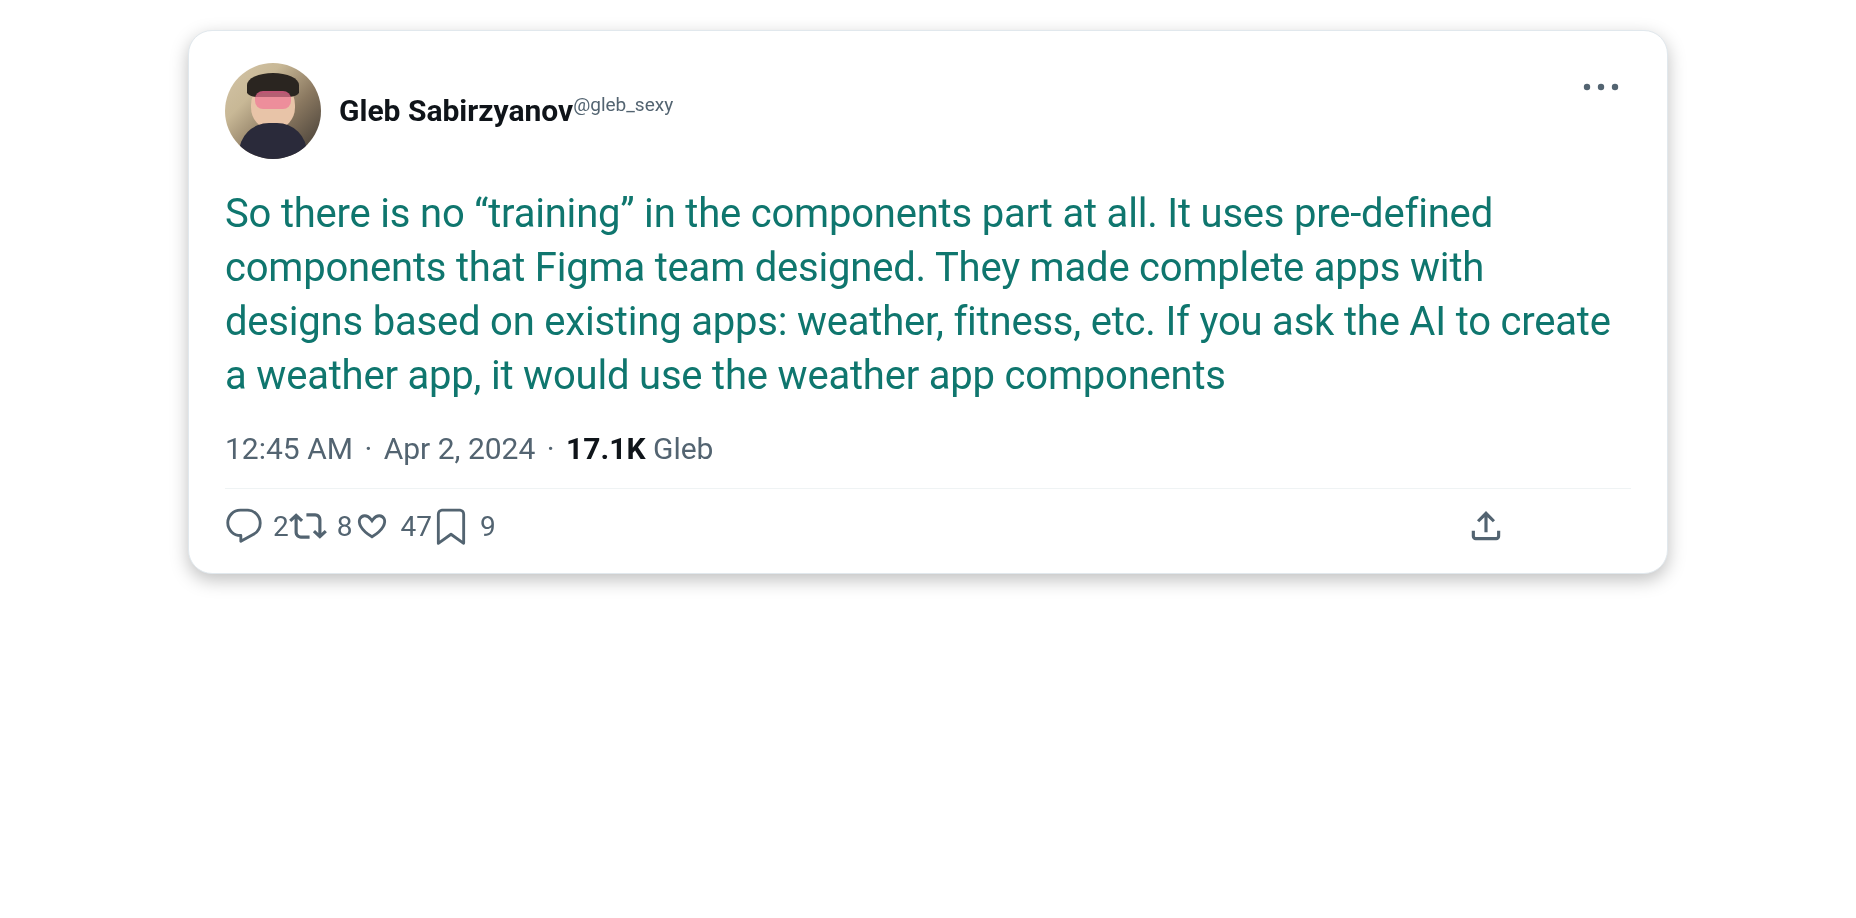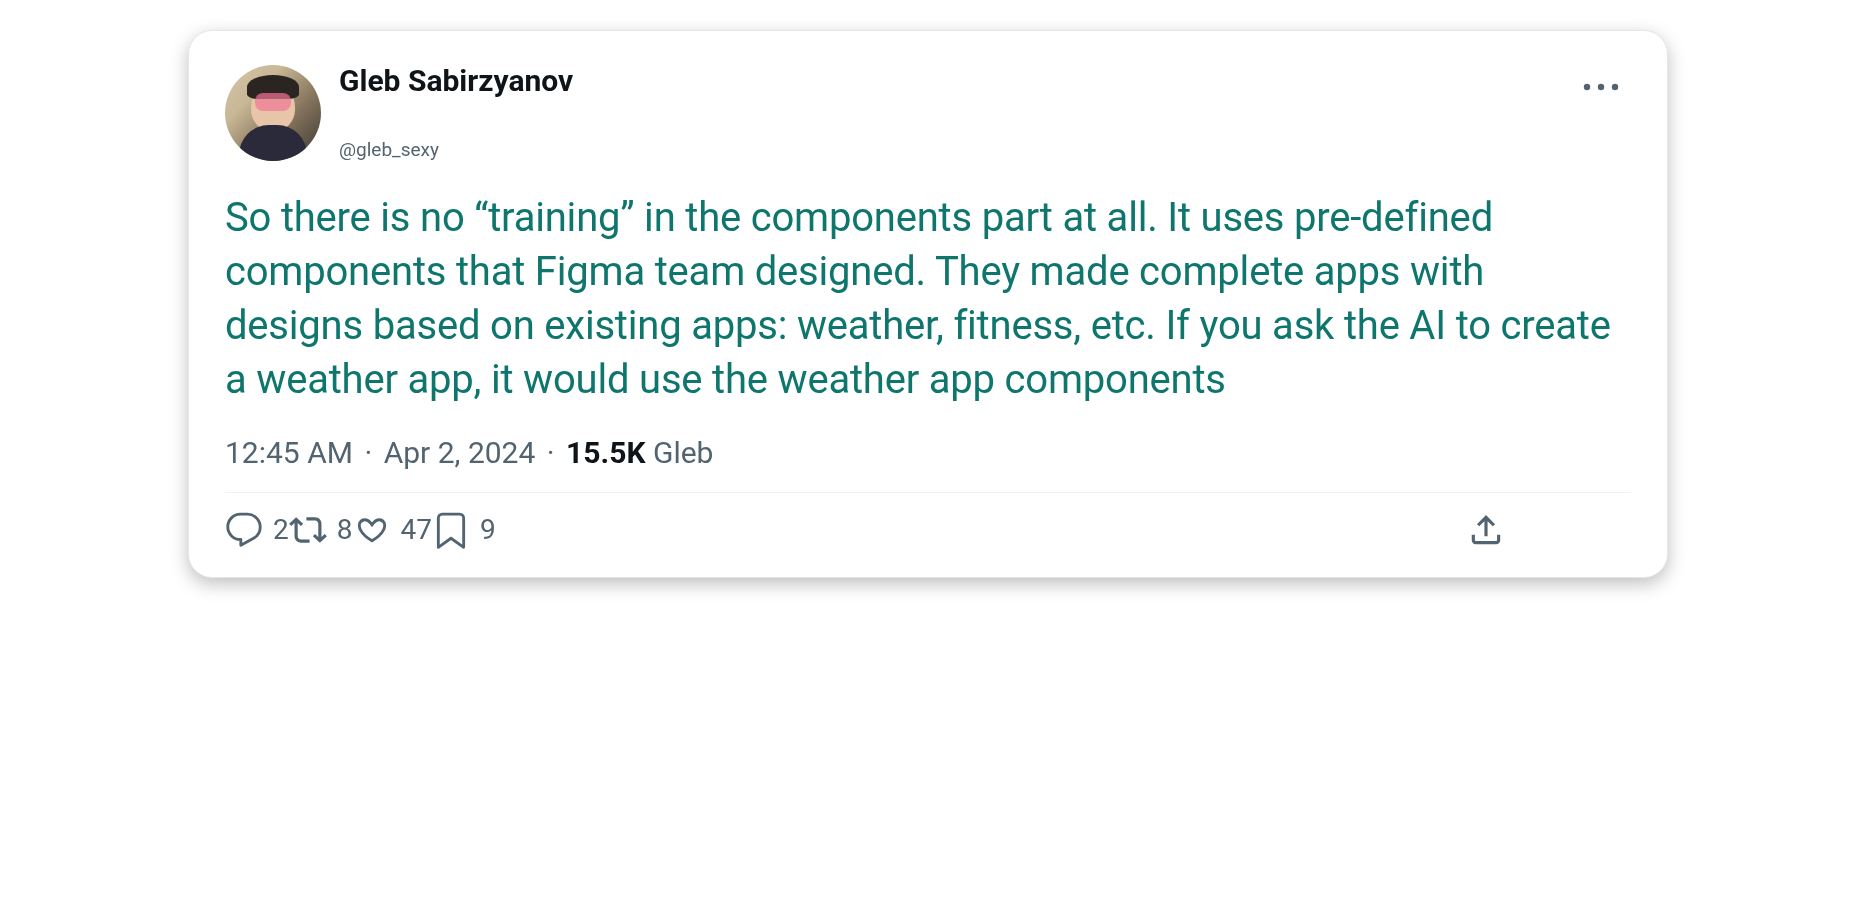--- a/index.html
+++ b/index.html
@@ -89,22 +89,20 @@
       bottom: 0;
       left: 14px;
       width: 68px;
       height: 36px;
       background: #2a2a3a;
       border-radius: 30px 30px 0 0;
     }
     
     .user-info {
       display: flex;
-      flex-direction: column;
-      gap: 39px;
     }
     
     .display-name {
       font-size: 30px;
       font-weight: 700;
       color: #0f1419;
       line-height: 1.2;
     }
     
     .handle {
@@ -217,21 +215,21 @@
     </div>
   </div>
 
   <div class="tweet-body">So there is no “training” in the components part at all. It uses pre-defined components that Figma team designed. They made complete apps with designs based on existing apps: weather, fitness, etc. If you ask the AI to create a weather app, it would use the weather app components</div>
 
   <div class="tweet-meta">
     <span>12:45 AM</span>
     <span class="sep">·</span>
     <span>Apr 2, 2024</span>
     <span class="sep">·</span>
-    <span class="views-count">15.5K</span>
+    <span class="views-count">17.1K</span>
     <span> </span>
     <span>Gleb</span>
   </div>
 
   <hr class="divider">
 
   <div class="tweet-actions">
     <div class="action-group">
 
       <div class="action">

